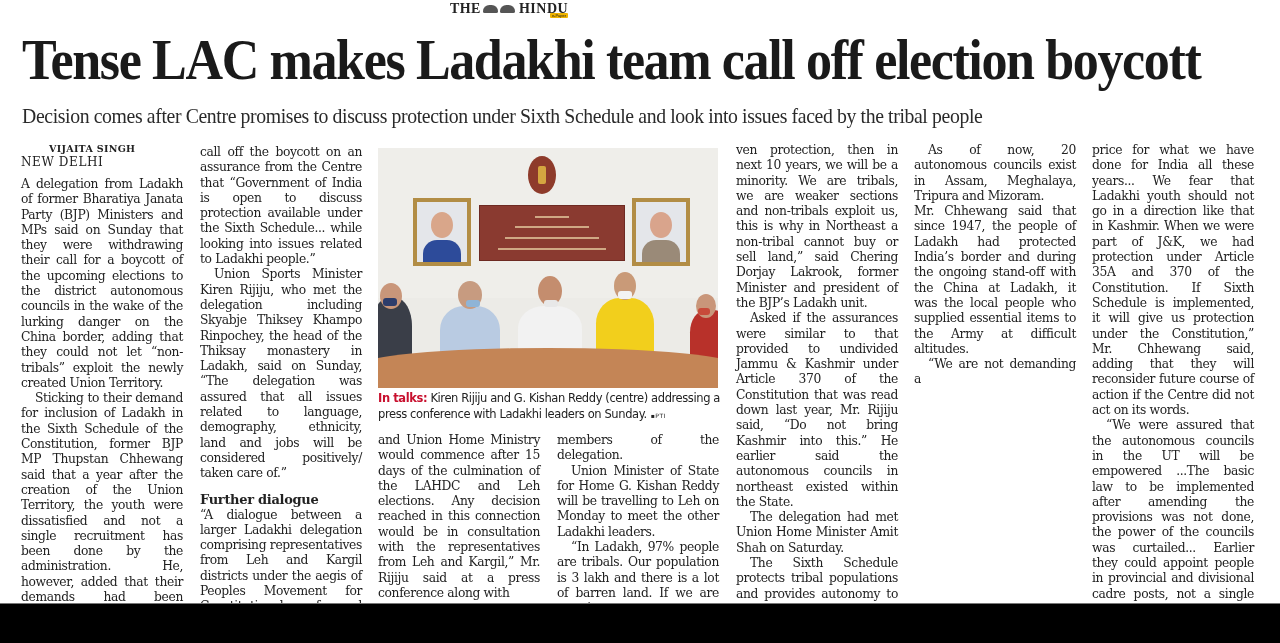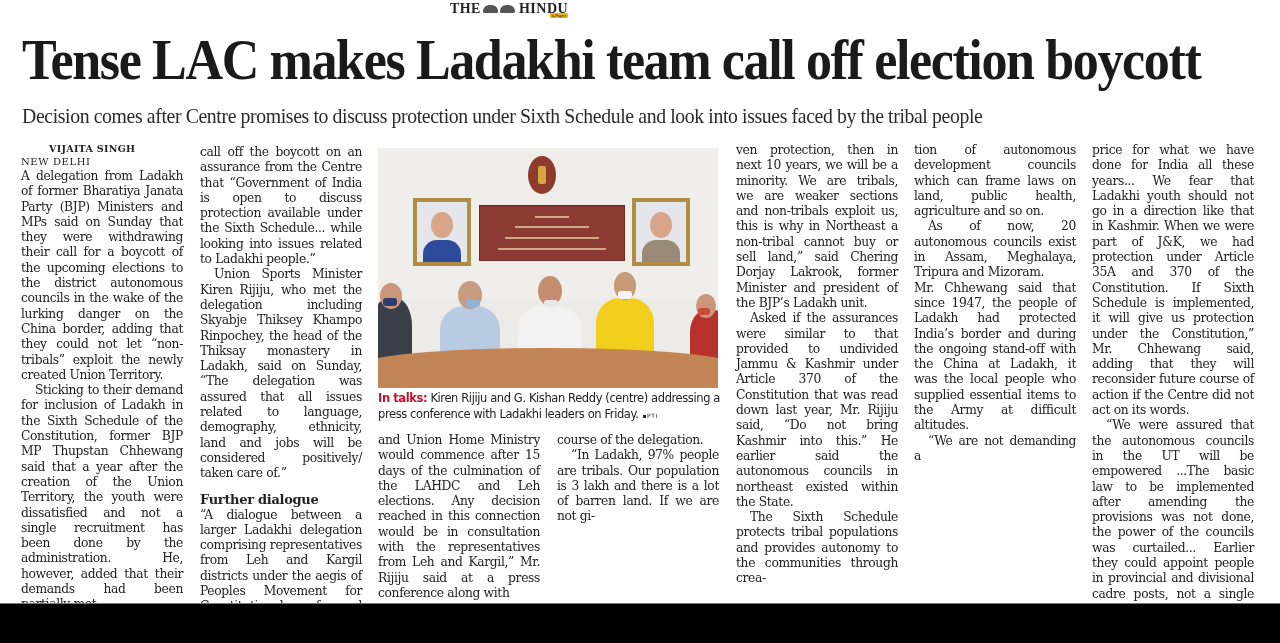--- a/index.html
+++ b/index.html
@@ -33,21 +33,21 @@
     }
 
     .col {
       position: absolute; top: 143px; font-size: 12.3px; line-height: 15.3px;
       text-align: justify; color: #222; font-family: "DejaVu Serif", serif;
       letter-spacing: -0.35px;
     }
     .col p { text-indent: 14px; hyphens: manual; }
     .col p.noindent { text-indent: 0; }
     .byline { font-family: "DejaVu Serif", serif; font-weight: bold; font-size: 9.5px; letter-spacing: 0.3px; line-height: 12px; text-indent: 0; margin-left: 28px; }
-    .dateline { font-size: 10px; letter-spacing: 0.6px; line-height: 14px; margin-bottom: 0; text-indent: 0; }
+    .dateline { font-size: 12px; letter-spacing: 0.6px; line-height: 14px; margin-bottom: 8px; text-indent: 0; }
     .subhead { font-weight: bold; font-size: 13px; line-height: 16px; margin-top: 10px; text-indent: 0; letter-spacing: -0.3px; }
 
     #col1 { left: 21px; width: 162px; }
     #col2 { left: 200px; width: 162px; top: 145px; }
     #col5 { left: 736px; width: 162px; }
     #col6 { left: 914px; width: 162px; }
     #col7 { left: 1092px; width: 162px; }
     #col3 { left: 378px; top: 433px; width: 162px; }
     #col4 { left: 557px; top: 433px; width: 162px; }
 
@@ -154,40 +154,41 @@
   <div class="mask" style="left:240px; top:143px; width:14px; height:8px; background:#f3f3f3;"></div>
 
   <div class="person" style="left:312px; top:162px; width:40px; height:56px; background:#b8312a;"></div>
   <div class="head" style="left:318px; top:146px; width:20px; height:24px;"></div>
   <div class="mask" style="left:320px; top:160px; width:12px; height:7px; background:#c84a3a;"></div>
 
   <div class="table"></div>
 </div>
 
 <div class="caption">
-  <span class="lead">In talks:</span><span> Kiren Rijiju and G. Kishan Reddy (centre) addressing a press conference with Ladakhi leaders on Friday.</span><span class="credit">▪PTI</span>
+  <span class="lead">In talks:</span><span> Kiren Rijiju and G. Kishan Reddy (centre) addressing a press conference with Ladakhi leaders on Sunday.</span><span class="credit">▪PTI</span>
 </div>
 
 <div class="col" id="col3">
   <p class="noindent">and Union Home Ministry would commence after 15 days of the culmination of the LAHDC and Leh elections. Any decision reached in this connection would be in consultation with the representatives from Leh and Kargil,” Mr. Rijiju said at a press conference along with</p>
 </div>
 
 <div class="col" id="col4">
-  <p class="noindent">course of the delegation.</p>
+  <p class="noindent">members of the delegation.</p>
+  <p>Union Minister of State for Home G. Kishan Reddy will be travelling to Leh on Monday to meet the other Ladakhi leaders.</p>
   <p>“In Ladakh, 97% people are tribals. Our population is 3 lakh and there is a lot of barren land. If we are not gi-</p>
 </div>
 
 <div class="col" id="col5">
   <p class="noindent">ven protection, then in next 10 years, we will be a minority. We are tribals, we are weaker sections and non-tribals exploit us, this is why in Northeast a non-tribal cannot buy or sell land,” said Chering Dorjay Lakrook, former Minister and president of the BJP’s Ladakh unit.</p>
   <p>Asked if the assurances were similar to that provided to undivided Jammu &amp; Kashmir under Article 370 of the Constitution that was read down last year, Mr. Rijiju said, “Do not bring Kashmir into this.” He earlier said the autonomous councils in northeast existed within the State.</p>
+  <p>The delegation had met Union Home Minister Amit Shah on Saturday.</p>
   <p>The Sixth Schedule protects tribal populations and provides autonomy to the communities through crea-</p>
 </div>
 
 <div class="col" id="col6">
-  <p class="noindent">tion of autonomous development councils which can frame laws on land, public health, agriculture and so on.</p>
   <p>As of now, 20 autonomous councils exist in Assam, Meghalaya, Tripura and Mizoram.</p>
   <p class="noindent">Mr. Chhewang said that since 1947, the people of Ladakh had protected India’s border and during the ongoing stand-off with the China at Ladakh, it was the local people who supplied essential items to the Army at difficult altitudes.</p>
   <p>“We are not demanding a</p>
 </div>
 
 <div class="col" id="col7">
   <p class="noindent">price for what we have done for India all these years... We fear that Ladakhi youth should not go in a direction like that in Kashmir. When we were part of J&amp;K, we had protection under Article 35A and 370 of the Constitution. If Sixth Schedule is implemented, it will give us protection under the Constitution,” Mr. Chhewang said, adding that they will reconsider future course of action if the Centre did not act on its words.</p>
   <p>“We were assured that the autonomous councils in the UT will be empowered ...The basic law to be implemented after amending the provisions was not done, the power of the councils was curtailed... Earlier they could appoint people in provincial and divisional cadre posts, not a single appointment has taken place,” Mr. Chhewang said.</p>
 </div>
 

